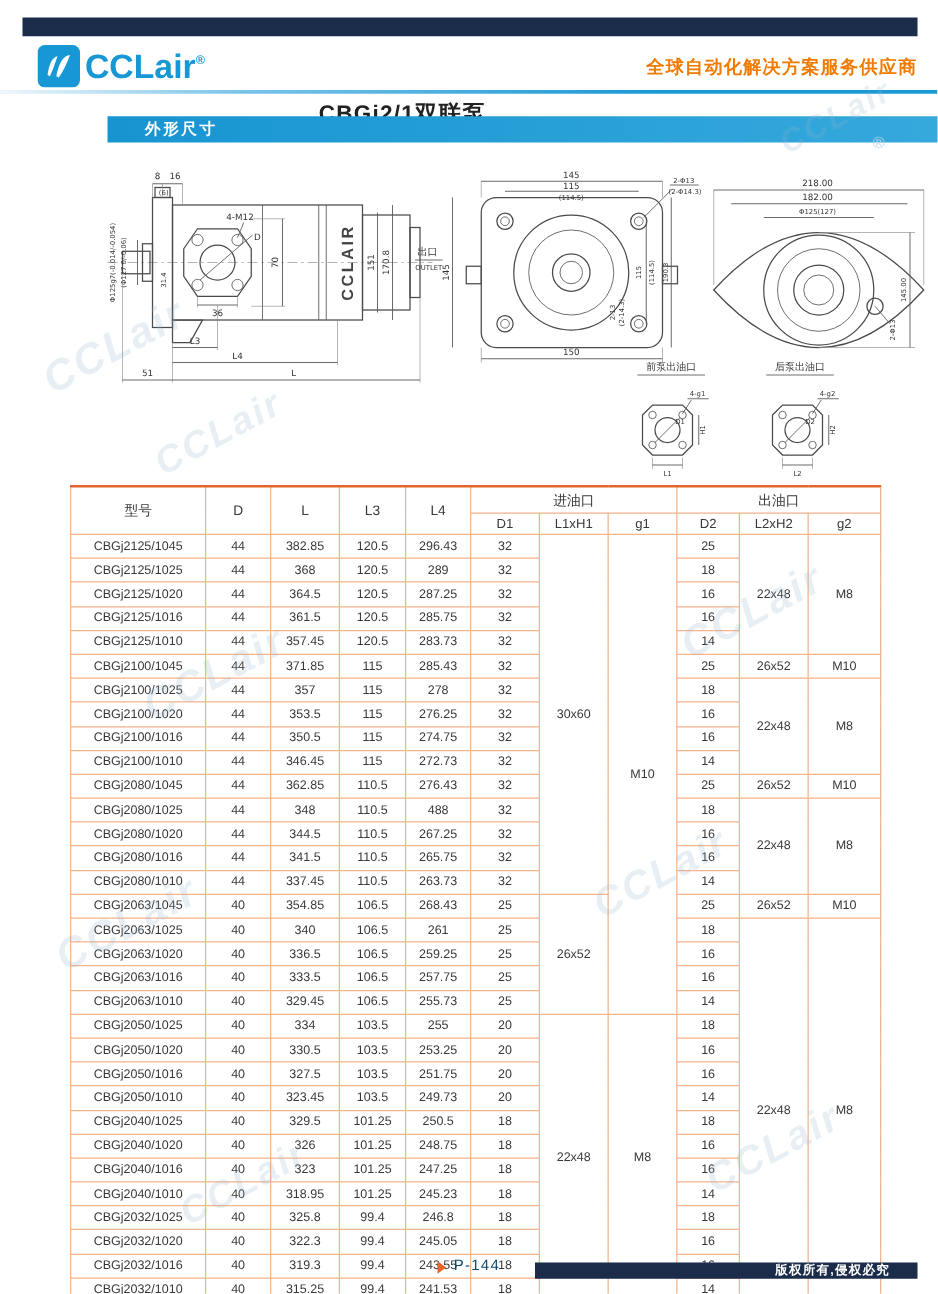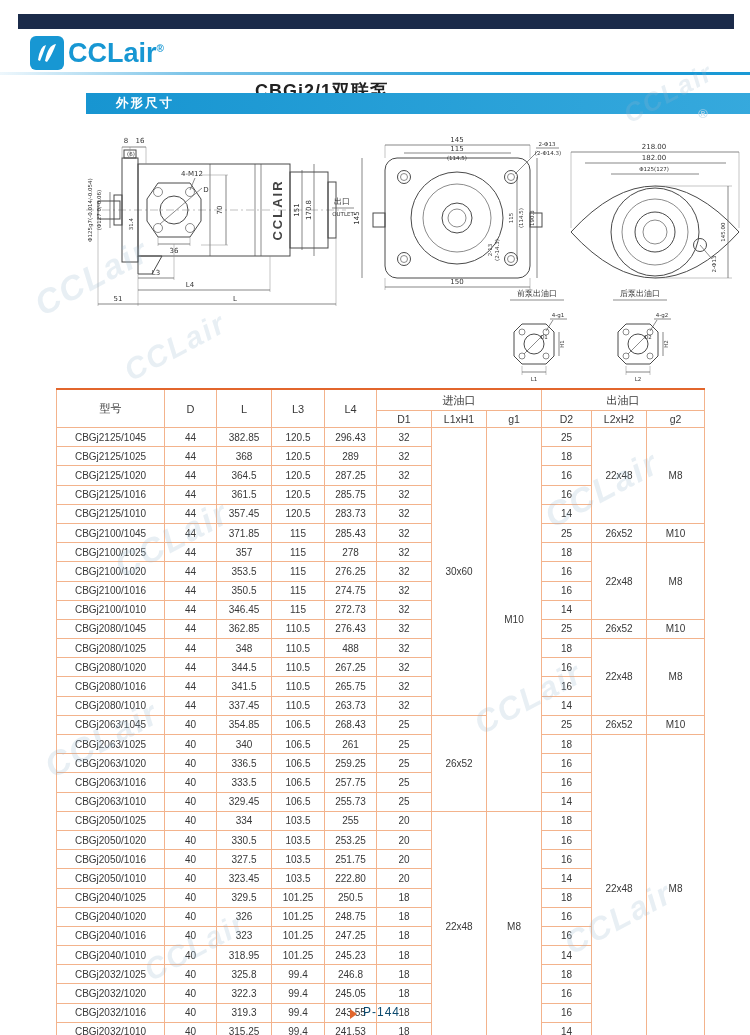--- a/index.html
+++ b/index.html
@@ -67,20 +67,21 @@
 
   <div class="logo">
     <svg class="logo-mark" viewBox="0 0 34 34">
       <rect x="0" y="0" width="34" height="34" rx="6" fill="#1797d3"></rect>
       <path d="M8 24 Q10 10 16 9 Q13 18 10 25 Z" fill="#ffffff"></path>
       <path d="M15 25 Q18 9 26 8 Q22 19 17 26 Z" fill="#ffffff"></path>
     </svg>
     <span class="logo-text"><span>CCLair</span><span class="logo-reg">®</span></span>
   </div>
 
+  <div class="slogan">全球自动化解决方案服务供应商</div>
 
   <div class="grad-line"></div>
 
   <div class="page-title">CBGj2/1双联泵</div>
 
   <div class="section-bar">外形尺寸</div>
 
   <div class="drawings">
     <svg viewBox="0 0 700 252">
 
@@ -535,21 +536,21 @@
           <td>103.5</td>
           <td>251.75</td>
           <td>20</td>
           <td>16</td>
         </tr>
         <tr>
           <td>CBGj2050/1010</td>
           <td>40</td>
           <td>323.45</td>
           <td>103.5</td>
-          <td>222.80</td>
+          <td>249.73</td>
           <td>20</td>
           <td>14</td>
         </tr>
         <tr>
           <td>CBGj2040/1025</td>
           <td>40</td>
           <td>329.5</td>
           <td>101.25</td>
           <td>250.5</td>
           <td>18</td>
@@ -616,20 +617,21 @@
           <td>99.4</td>
           <td>241.53</td>
           <td>18</td>
           <td>14</td>
         </tr>
       </tbody>
   </table>
 
   <div class="footer-arrow"></div>
   <div class="footer-page">P-144</div>
+  <div class="footer-bar">版权所有,侵权必究</div>
 
   <div class="wm" style="left:620px;top:78px;font-size:26px;">CCLair</div>
   <div class="wm" style="left:698px;top:106px;font-size:13px;transform:none;color:rgba(190,215,232,0.8);">®</div>
   <div class="wm" style="left:30px;top:258px;font-size:34px;">CCLair</div>
   <div class="wm" style="left:120px;top:330px;font-size:30px;">CCLair</div>
   <div class="wm" style="left:540px;top:470px;font-size:34px;">CCLair</div>
   <div class="wm" style="left:110px;top:520px;font-size:34px;">CCLair</div>
   <div class="wm" style="left:40px;top:720px;font-size:34px;">CCLair</div>
   <div class="wm" style="left:470px;top:680px;font-size:32px;">CCLair</div>
   <div class="wm" style="left:560px;top:900px;font-size:32px;">CCLair</div>

